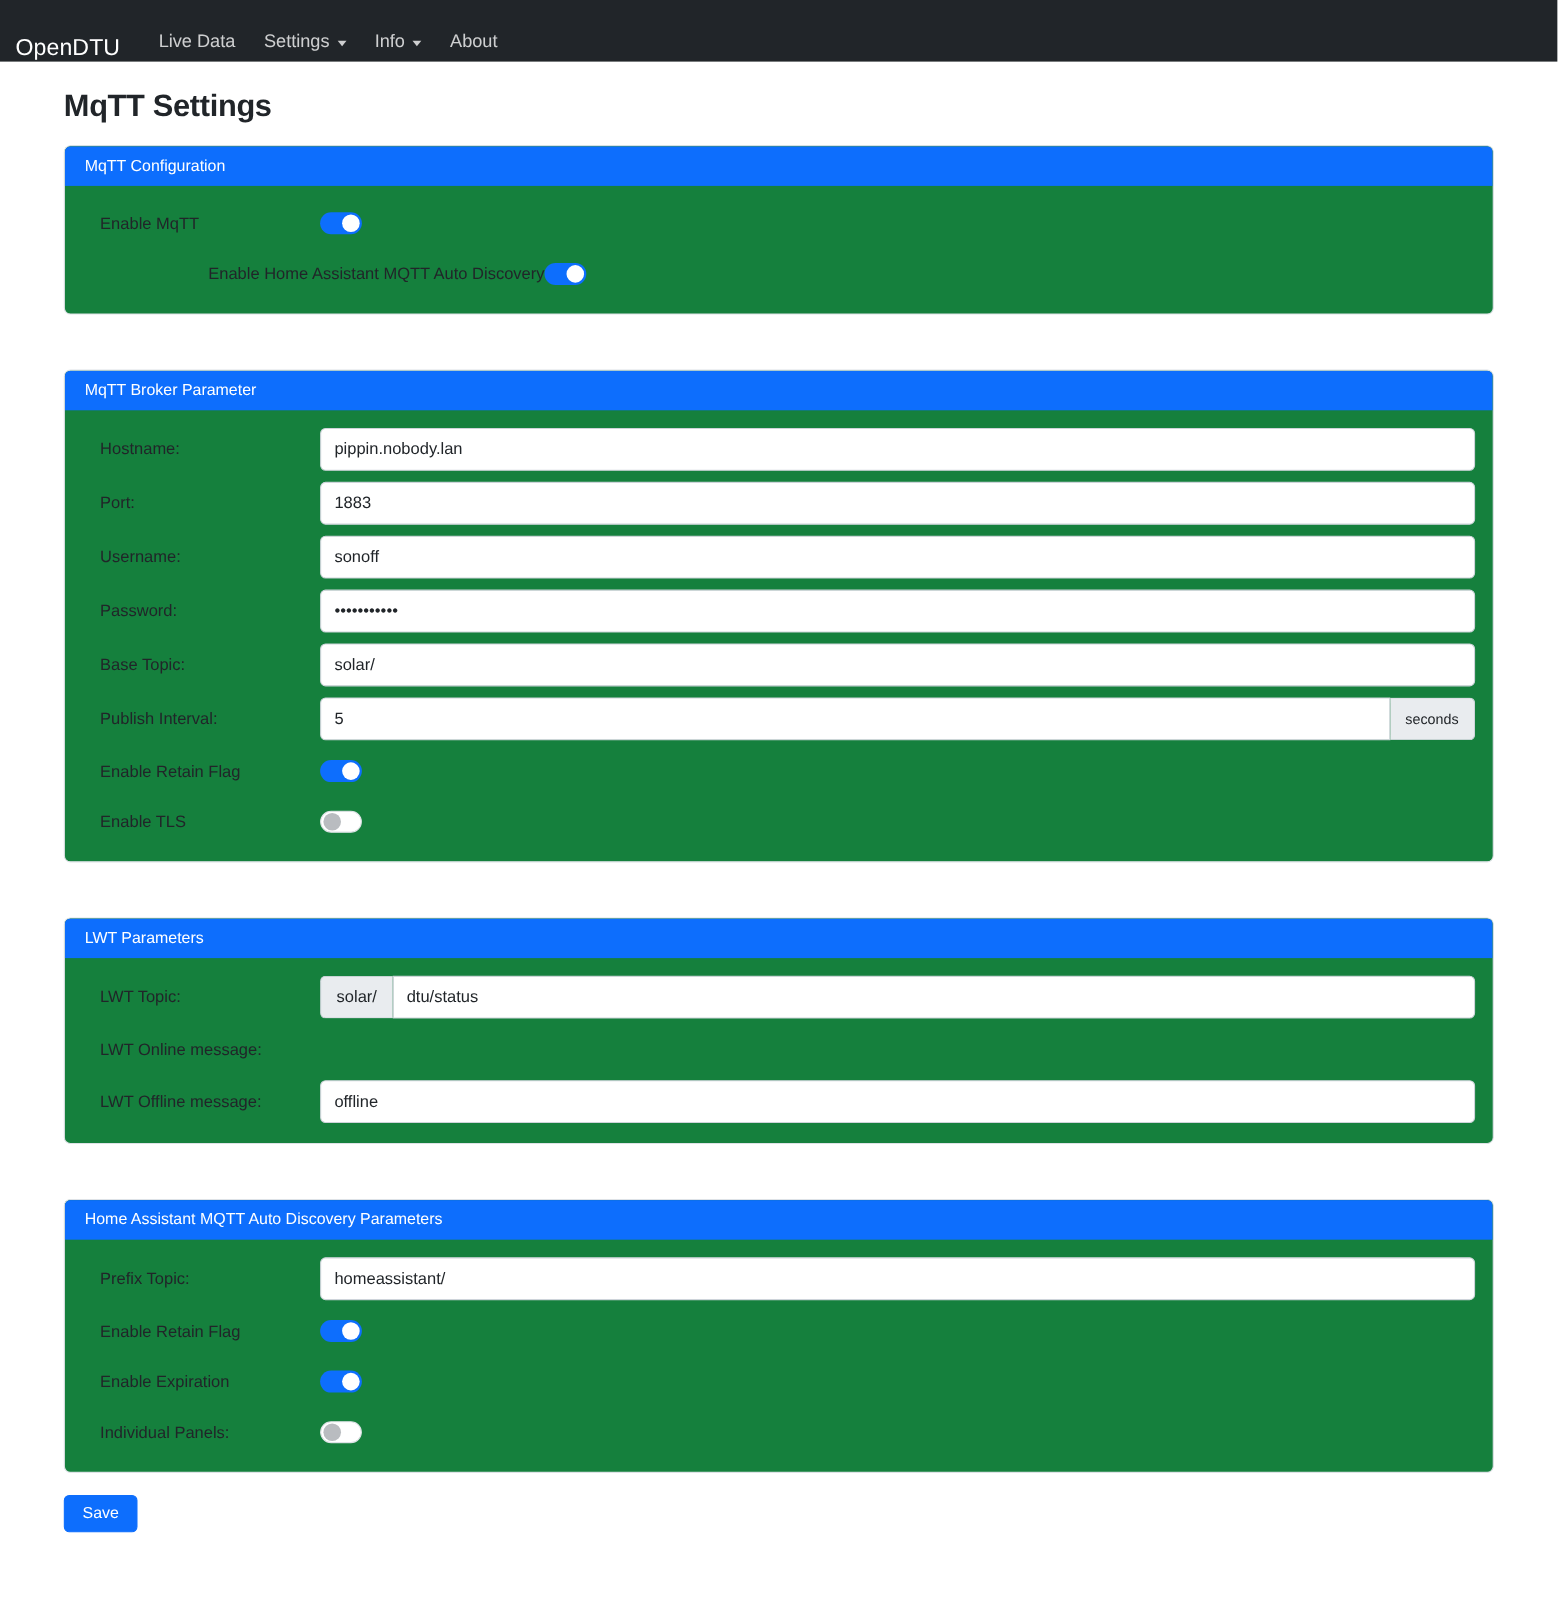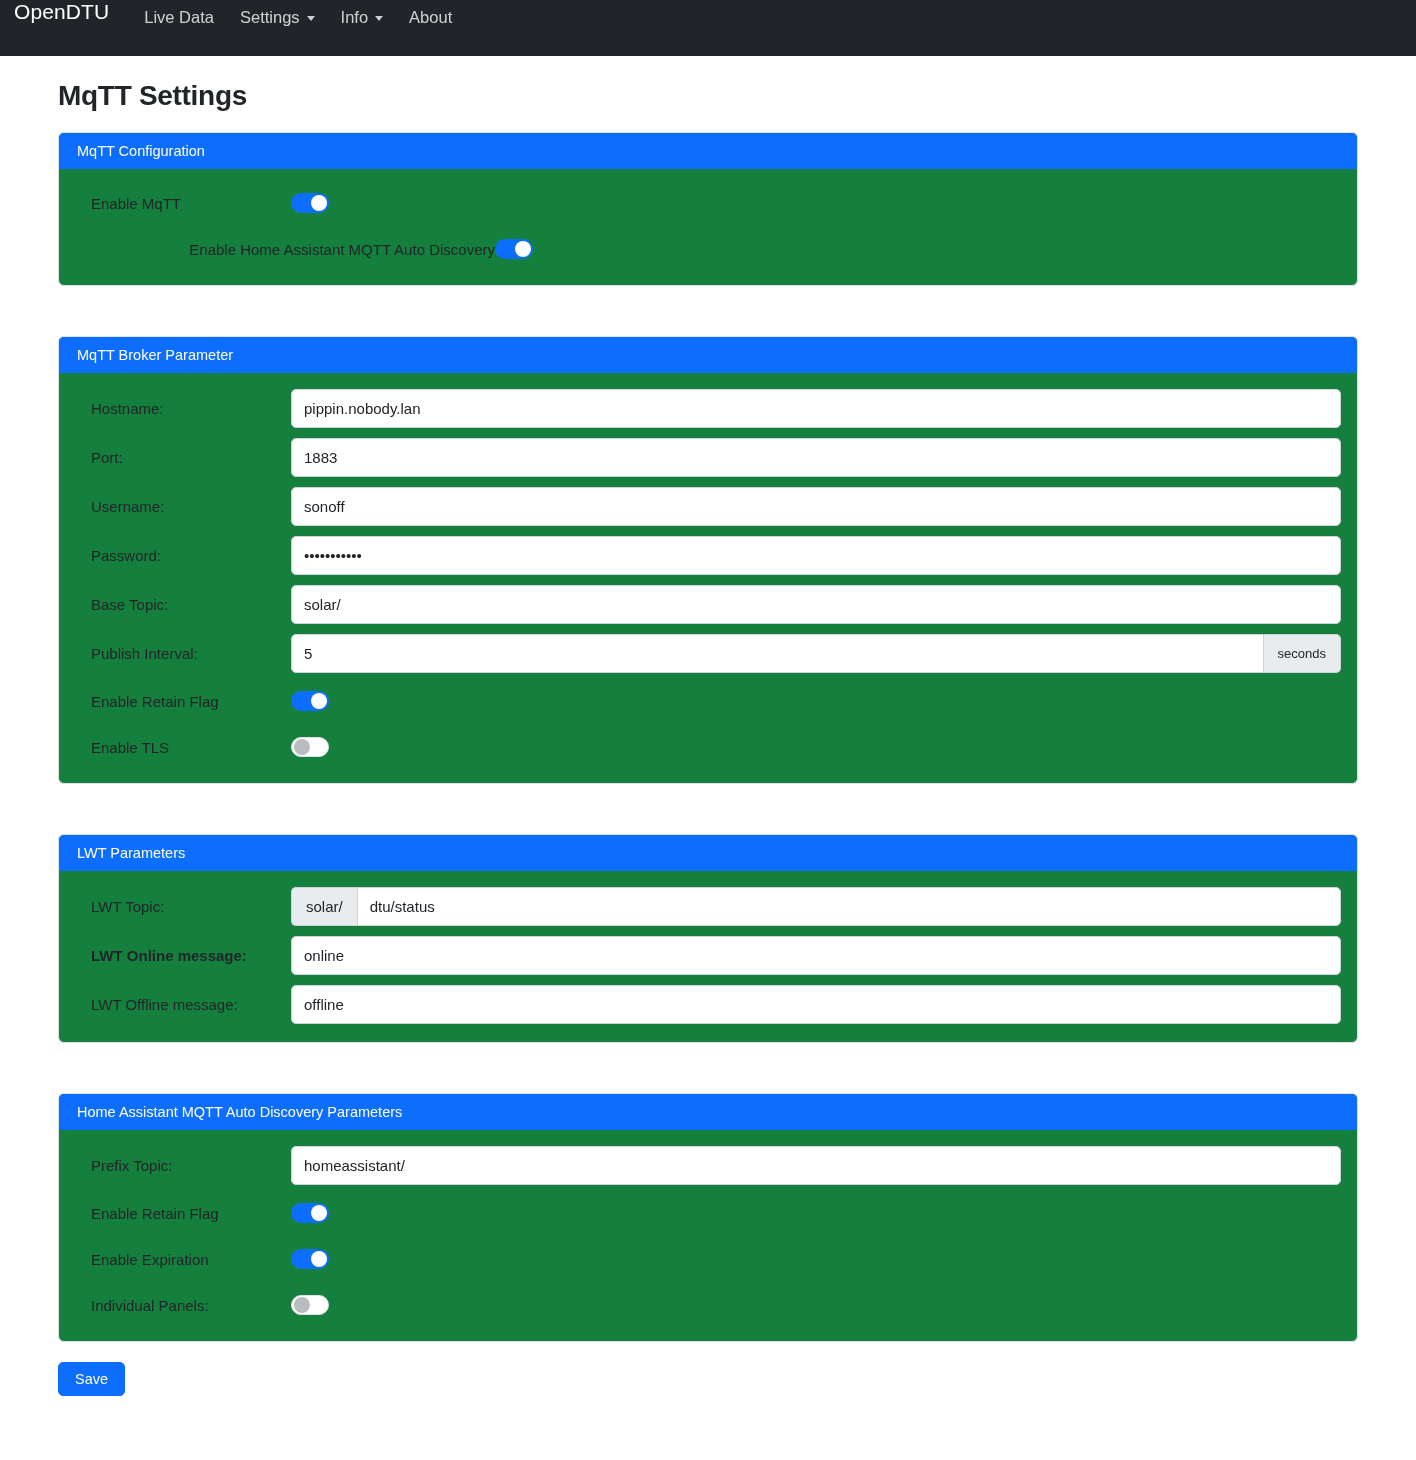--- a/index.html
+++ b/index.html
@@ -9,21 +9,21 @@
     background: #ffffff;
     font-family: "Liberation Sans", sans-serif;
     color: #212529;
   }
 
   
   .navbar {
     height: 56px;
     background: #212529;
     display: flex;
-    align-items: flex-start;
+    align-items: flex-end;
     padding: 0 14px;
     gap: 0;
   }
   .brand {
     color: #ffffff;
     font-size: 21px;
     margin-right: 22px;
     letter-spacing: .1px;
     cursor: pointer;
   }
@@ -297,24 +297,21 @@
       <div class="row-label">LWT Topic:</div>
       <div class="row-control">
         <div class="input-group">
           <span class="addon-left">solar/</span>
           <input class="form-control" type="text" value="dtu/status" style="">
         </div>
       </div>
     </div>
 
     <div class="row">
-      <div class="row-label" style="width:216px;flex:0 0 216px;font-weight:bold;">LWT Online message:</div>
-      <div class="row-control">
-        <input class="form-control" type="text" value="online" style="">
-      </div>
+      <div class="row-label" style="width:216px;flex:0 0 216px;">LWT Online message:</div>
     </div>
 
     <div class="row">
       <div class="row-label" style="width:216px;flex:0 0 216px;">LWT Offline message:</div>
       <div class="row-control">
         <input class="form-control" type="text" value="offline" style="">
       </div>
     </div>
 
   </div>

